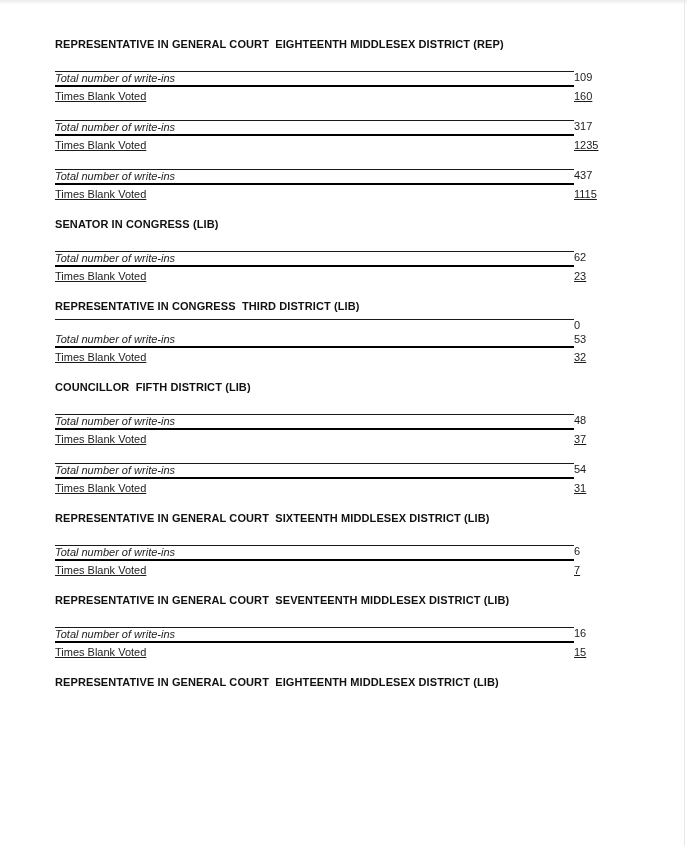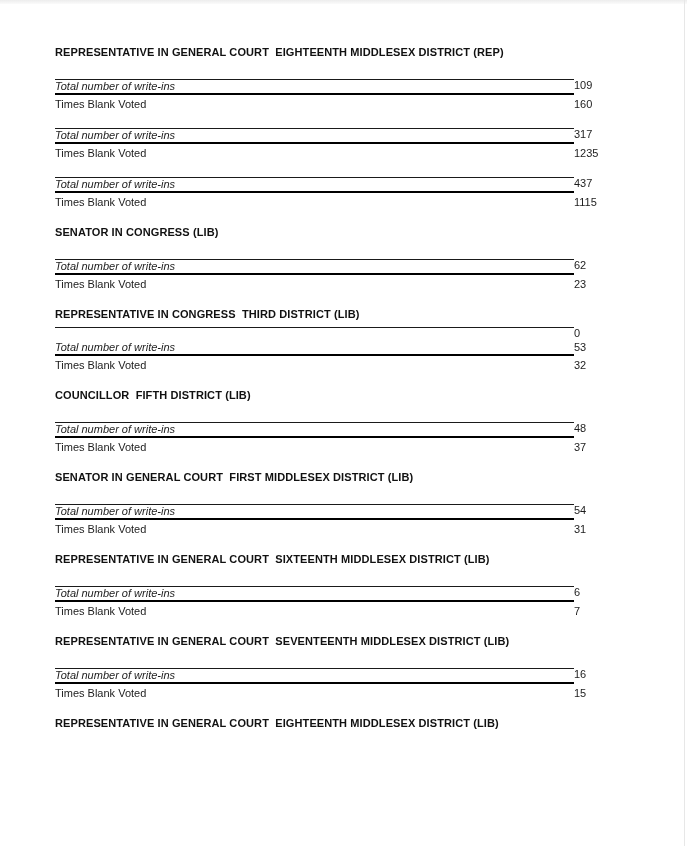--- a/index.html
+++ b/index.html
@@ -27,21 +27,20 @@
     left: 684px;
     width: 1px;
     background: #e7e7e7;
   }
   .report-body {
     position: relative;
     padding: 38px 82px 0 55px;
   }
   .contest {
     margin-bottom: 17px;
-    margin-top: 8px;
   }
   .contest-title {
     margin: 0 0 20px 0;
     font-size: 11px;
     font-weight: bold;
     line-height: 13px;
     color: #111111;
     letter-spacing: 0.1px;
     white-space: pre-wrap;
   }
@@ -69,20 +68,21 @@
   }
   .row-first > .row-label {
     border-top: 1px solid #1a1a1a;
   }
   .row-writeins > .row-label {
     font-style: italic;
     border-bottom: 2.5px solid #000000;
   }
   .row-blank {
     margin-top: 3px;
+    text-decoration: underline;
   }
 </style>
 </head>
 <body>
 
 <div class="page-top-edge"></div>
 <div class="page-right-edge"></div>
 
 <main class="report-body">
   <div id="sections-root">
@@ -173,21 +173,20 @@
   </div>
 
   <div class="row row-blank">
     <div class="row-label">Times Blank Voted</div>
     <div class="row-value">37</div>
   </div>
 </div>
   </section>
 
   <section class="contest">
-    <h2 class="contest-title">SENATOR IN GENERAL COURT  FIRST MIDDLESEX DISTRICT (LIB)</h2>
     <div class="rows">
   <div class="row row-first row-writeins">
     <div class="row-label">Total number of write-ins</div>
     <div class="row-value">54</div>
   </div>
 
   <div class="row row-blank">
     <div class="row-label">Times Blank Voted</div>
     <div class="row-value">31</div>
   </div>

